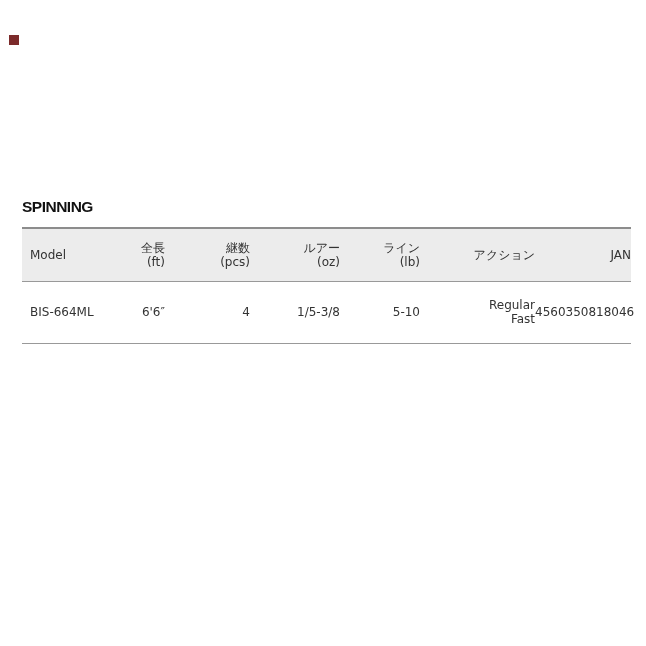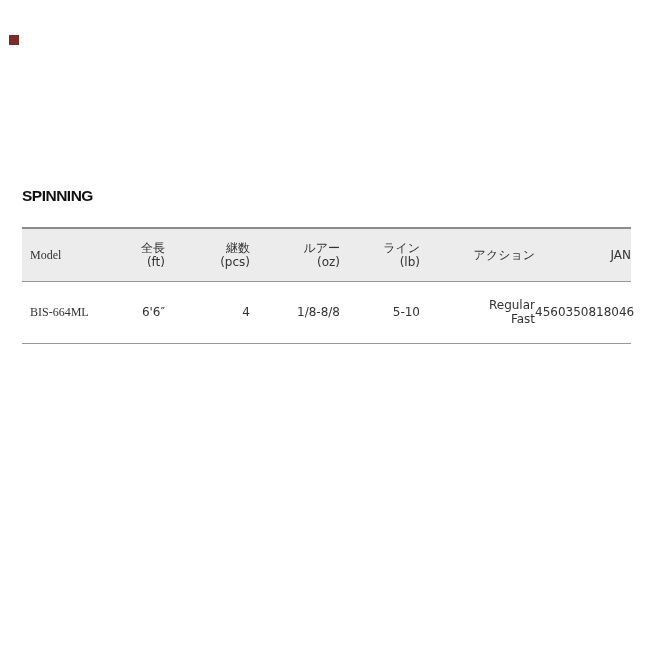--- a/index.html
+++ b/index.html
@@ -10,21 +10,21 @@
     position: relative;
     overflow: hidden;
   }
   .marker-square {
     position: absolute;
     left: 9px; top: 35px;
     width: 10px; height: 10px;
   }
   .section-title {
     position: absolute;
-    left: 22px; top: 187px;
+    left: 22px; top: 198px;
     font-family: "Liberation Sans", sans-serif;
     font-weight: bold;
     font-size: 15.5px;
     letter-spacing: -0.5px;
     color: #111111;
   }
   table.spec {
     position: absolute;
     left: 22px; top: 227px;
     width: 609px;
@@ -42,21 +42,20 @@
   table.spec th, table.spec td {
     font-weight: normal;
     text-align: right;
     vertical-align: middle;
     line-height: 14px;
     padding: 0;
   }
   table.spec th.col-model, table.spec td.cell-model {
     text-align: left;
     padding-left: 8px;
-    font-family: Liberation Serif, serif;
   }
   col.c-model  { width: 83px; }
   col.c-length { width: 60px; }
   col.c-pieces { width: 85px; }
   col.c-lure   { width: 90px; }
   col.c-line   { width: 80px; }
   col.c-action { width: 115px; }
   col.c-jan    { width: 96px; }
   tr.row-1 { height: 59px; }
   tr.row-2 { height: 53px; }
@@ -107,21 +106,21 @@
       <th>
         <span>JAN</span>
       </th>
     </tr>
   </thead>
   <tbody>
     <tr class="row-3">
       <td class="cell-model">BIS-664ML</td>
       <td>6'6″</td>
       <td>4</td>
-      <td>1/8-8/8</td>
+      <td>1/5-3/8</td>
       <td>5-10</td>
       <td>
         <span class="hdr-sub">Regular</span>
         <span class="hdr-sub">Fast</span>
       </td>
       <td>4560350818046</td>
     </tr>
   </tbody>
 </table>
 

